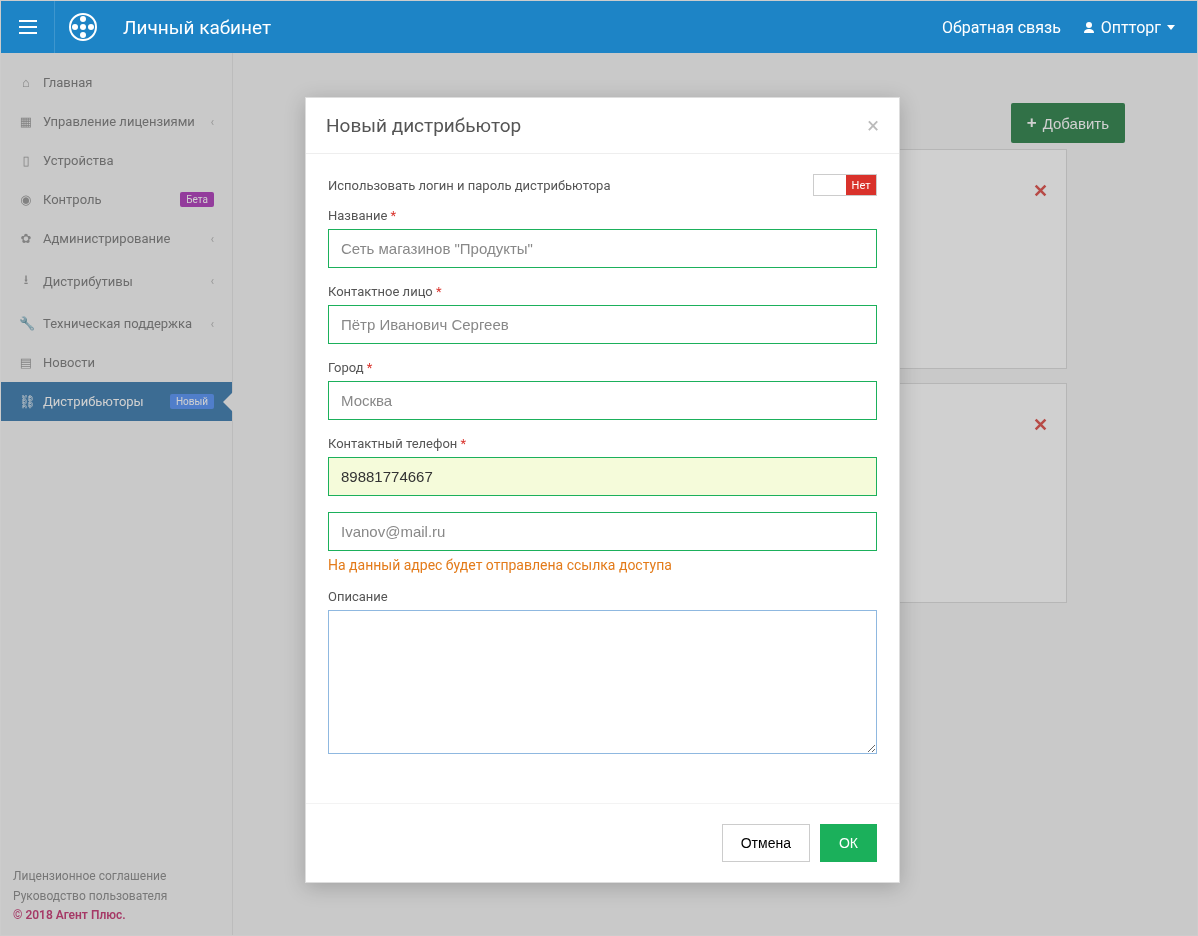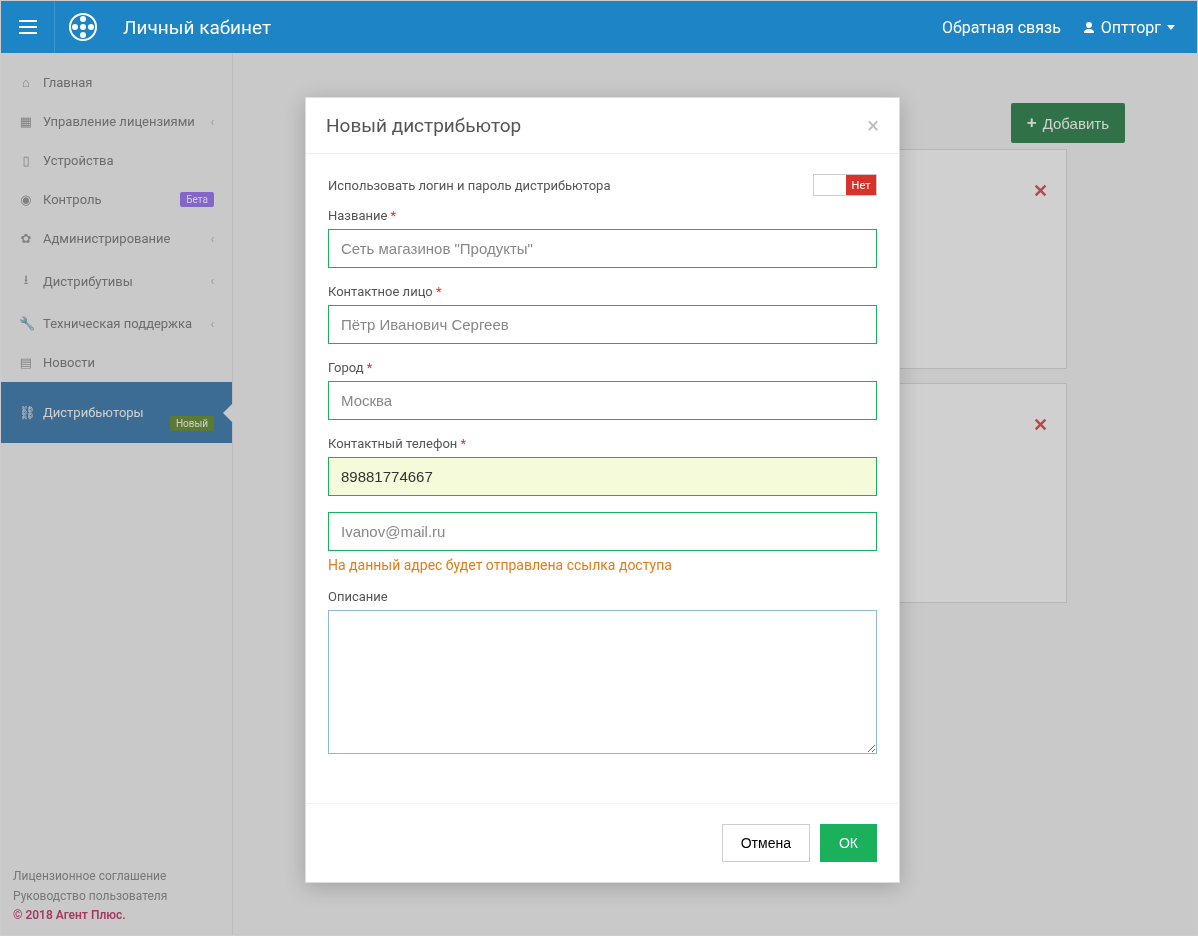--- a/index.html
+++ b/index.html
@@ -18,22 +18,22 @@
 
 .body { display:flex; height: calc(100% - 52px); }
 .sidebar { width: 232px; background:#f4f4f4; border-right:1px solid #e0e0e0; display:flex; flex-direction:column; font-size:13px; color:#666; position:relative; }
 .nav { list-style:none; padding-top:10px; flex:1; }
 .nav-item { display:flex; align-items:center; padding: 12px 18px; cursor:pointer; position:relative; gap:10px; }
 .nav-item.active { background:#1c66a1; color:#fff; }
 .nav-item .chev { margin-left:auto; color:#aaa; font-size:12px; }
 .nav-ico { width:14px; text-align:center; font-size:13px; color:#888; }
 .nav-item.active .nav-ico { color:#fff; }
 .badge { font-size:10px; padding:2px 6px; border-radius:2px; margin-left:auto; }
-.badge-beta { background:#8b5cf6; color:#fff; }
-.badge-new { background:#4d7c0f; color:#fff;margin-top:22px; }
+.badge-beta { background:#a21caf; color:#fff; }
+.badge-new { background:#3b82f6; color:#fff; }
 .active-arrow { position:absolute; right:-1px; top:50%; transform:translateY(-50%); width:0;height:0;border-top:10px solid transparent;border-bottom:10px solid transparent;border-right:10px solid #f4f4f4; }
 .sidebar-foot { padding:10px 12px; font-size:12px; color:#777; line-height:1.6; }
 .sidebar-foot .copyright { color:#be185d; font-weight:600; }
 
 .main { flex:1; background:#f4f4f4; position:relative; padding:26px 34px; }
 .add-btn { position:absolute; right:72px; top:102px; background:#0b6e2d; color:#fff; border:none; padding:10px 16px; font-size:15px; cursor:pointer; display:flex; align-items:center; gap:6px; border-radius:2px; }
 .card { position:absolute; left:304px; top:148px; width:762px; height:220px; background:#fff; border:1px solid #d8d8d8; }
 .card2 { top:382px; }
 .card .del { position:absolute; right:18px; top:30px; color:#d9322b; font-size:18px; font-weight:700; cursor:pointer; }
 

